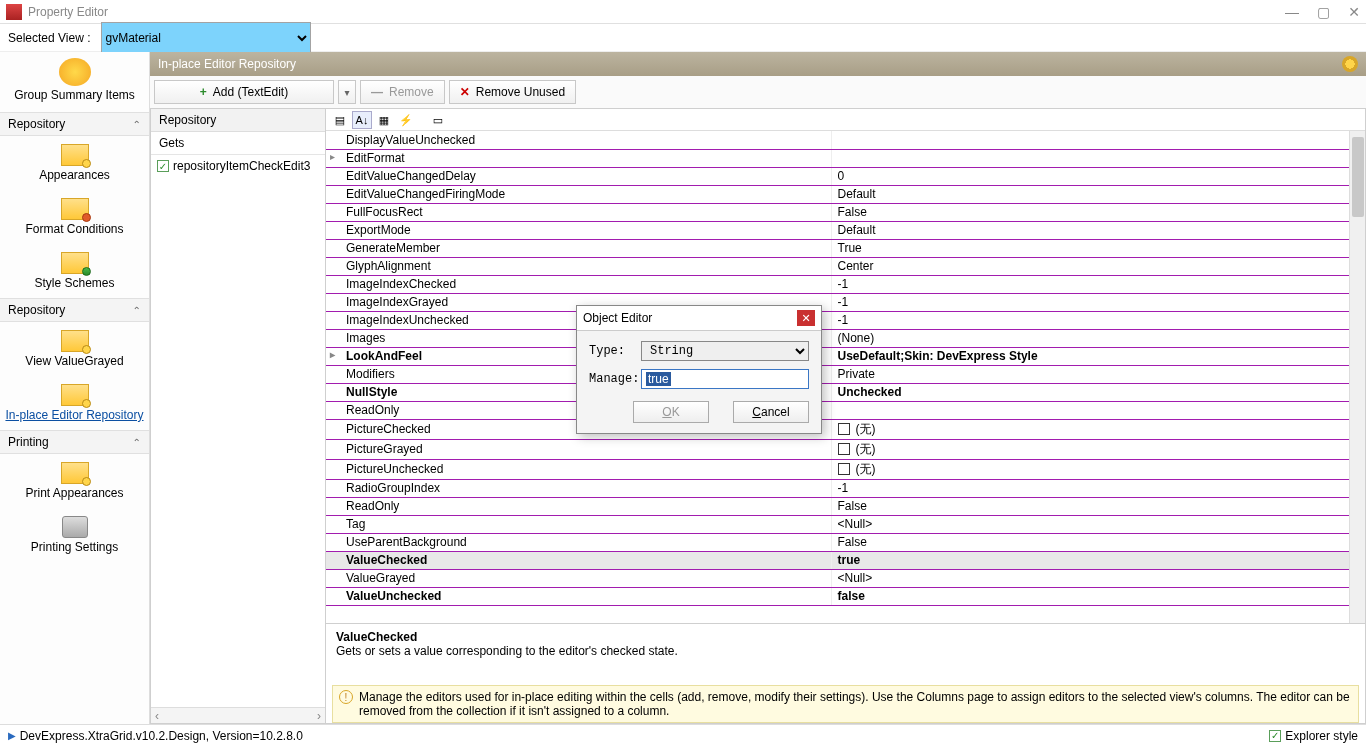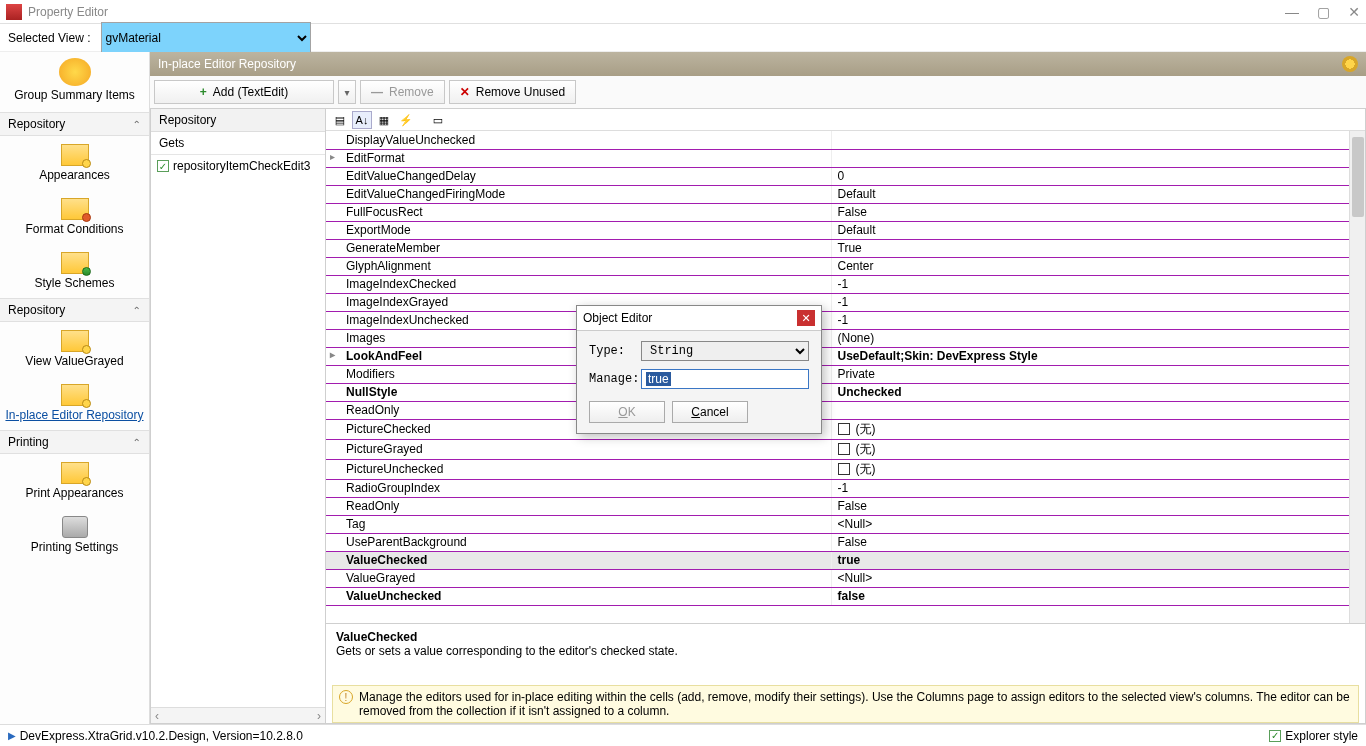--- a/index.html
+++ b/index.html
@@ -76,21 +76,21 @@
 
 .dialog { position:absolute; left:576px; top:305px; width:246px; background:#f4f4f4; border:1px solid #888; box-shadow:3px 3px 10px rgba(0,0,0,0.25); }
 .dialog .dlg-title { background:#fff; border-bottom:1px solid #ccc; padding:4px 6px; display:flex; justify-content:space-between; align-items:center; }
 .dialog .close { width:18px; height:16px; background:#c93030; color:#fff; display:flex; align-items:center; justify-content:center; font-size:11px; cursor:pointer; }
 .dialog .body { padding:10px 12px; }
 .dialog .row { display:flex; align-items:center; gap:8px; margin-bottom:8px; }
 .dialog .row label { width:44px; font-family: "Courier New", monospace; }
 .dialog select, .dialog input { flex:1; height:20px; border:1px solid #888; font-family:"Courier New", monospace; padding:0 4px; }
 .dialog .sel { background:#2a5a9e; color:#fff; padding:0 2px; display:inline; }
 .dialog .value-wrap { flex:1; height:20px; border:1px solid #3a76c4; background:#fff; font-family:"Courier New", monospace; padding:1px 4px; display:flex; align-items:center; }
-.dialog .btns { display:flex; gap:7px; padding-top:4px; }
+.dialog .btns { display:flex; justify-content:flex-end; gap:24px; padding-top:4px; }
 .dialog .btns button { width:76px; height:22px; border:1px solid #aaa; background:linear-gradient(#fff,#eee); }
 .dialog .btns button.disabled { color:#999; }
 .dialog .btns button u { text-decoration:underline; }
 .chevron { font-size:10px; color:#666; }
 </style>
 </head>
 <body>
 
 <div class="titlebar">
   <span class="app-icon"></span>

